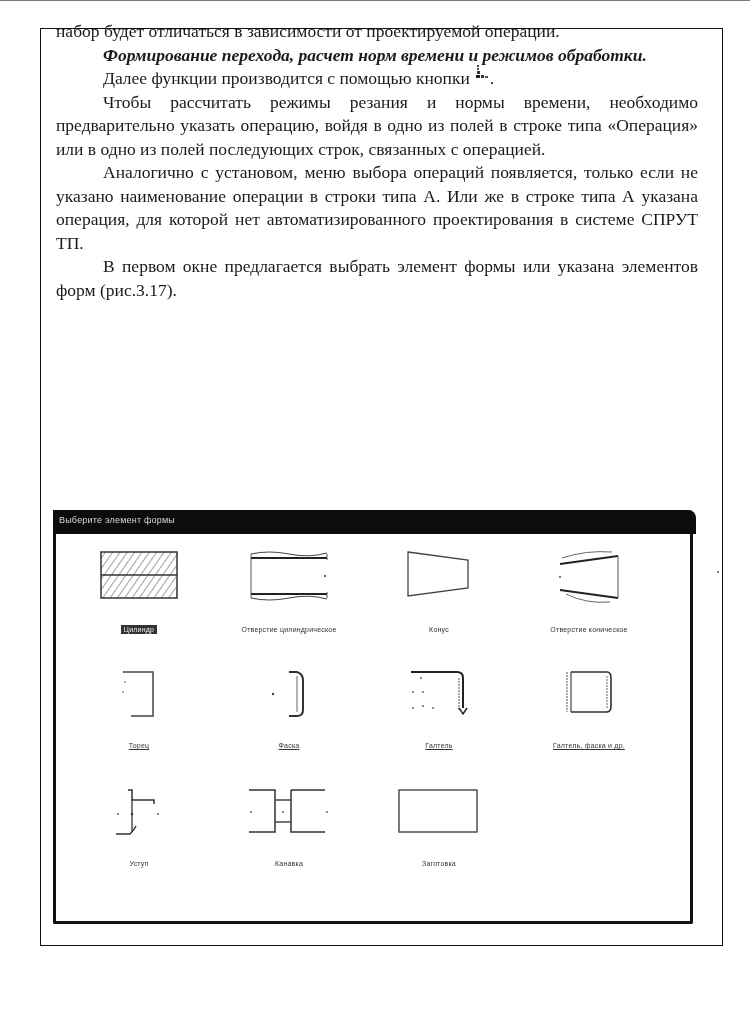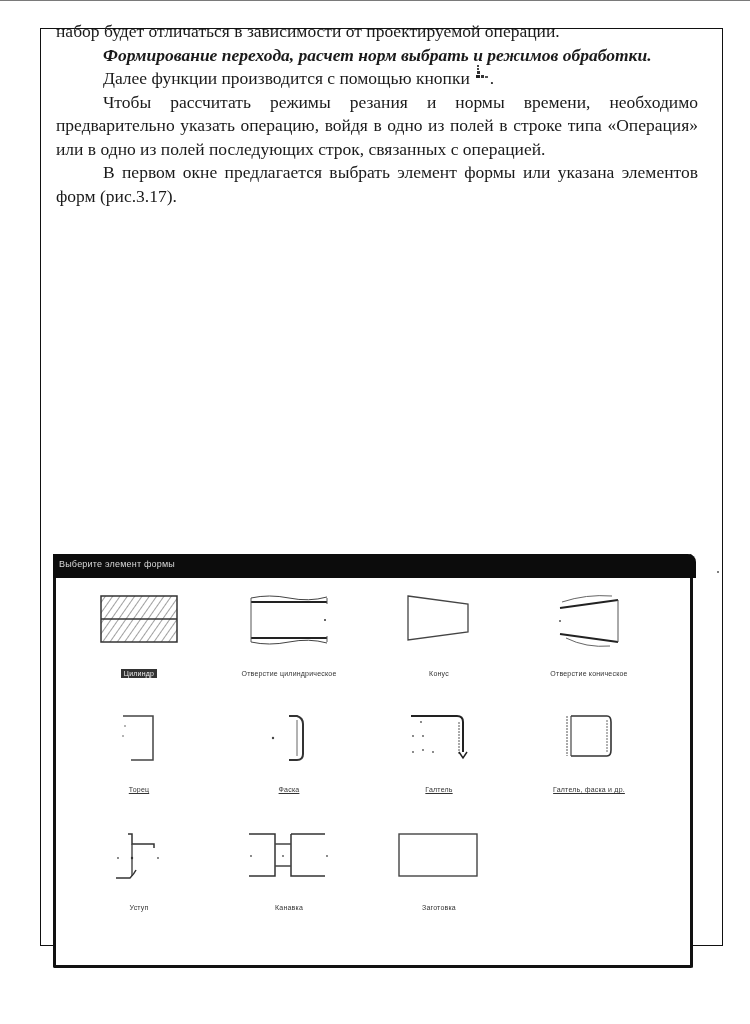--- a/index.html
+++ b/index.html
@@ -5,48 +5,49 @@
   html, body { margin:0; padding:0; background:#ffffff; }
   body { width:750px; height:1024px; position:relative; overflow:hidden; font-family:"Liberation Serif", serif; color:#1a1a1a; }
   .top-rule { position:absolute; left:0; top:0; width:750px; height:1px; background:#7a7a7a; }
   .page-frame { position:absolute; left:40px; top:28px; width:683px; height:918px; border:1.5px solid #111; box-sizing:border-box; }
   .text-block { position:absolute; left:56px; top:20px; width:642px; font-size:17.5px; line-height:23.5px; text-align:justify; }
   .text-block p { margin:0; }
   .indent { text-indent:47px; }
   .heading { font-weight:bold; font-style:italic; text-indent:47px; }
   .btn-icon { display:inline-block; width:14px; height:16px; vertical-align:top; position:relative; margin-left:6px; }
   .btn-icon svg { position:absolute; left:0; top:-2px; }
-  .figure { position:absolute; left:53px; top:510px; width:640px; height:414px; border:3px solid #111; border-top:none; border-radius:0 4px 2px 2px; box-sizing:border-box; background:#fff;margin-top:44px; }
+  .figure { position:absolute; left:53px; top:510px; width:640px; height:414px; border:3px solid #111; border-top:none; border-radius:0 4px 2px 2px; box-sizing:border-box; background:#fff; }
   .titlebar { position:absolute; left:-3px; top:0; width:643px; height:24px; background:#0c0c0c; border-radius:0 8px 0 0; }
   .titlebar span { position:absolute; left:6px; top:5px; font-family:"Liberation Sans", sans-serif; font-size:9px; color:#d8d8d8; letter-spacing:0.2px; }
   .cell { position:absolute; width:150px; text-align:center; }
   .cell svg { display:block; margin:0 auto; }
   .cell .lbl { display:inline-block; font-family:"Liberation Sans", sans-serif; font-size:7px; color:#333; margin-top:0; letter-spacing:0.2px; }
   .cell .lbl.ul { text-decoration:underline; }
   .cell .lbl.sel { background:#333; color:#eee; padding:1px 3px; }
   .speck { position:absolute; width:2px; height:2px; background:#555; border-radius:1px; }
 </style>
 </head>
 <body>
 
 <div class="top-rule"></div>
 <div class="page-frame"></div>
 
 <div class="text-block">
   <p>набор будет отличаться в зависимости от проектируемой операции.</p>
-  <p class="heading">Формирование перехода, расчет норм выбрать и режимов обработки.</p>
+  <p class="heading">Формирование перехода, расчет норм времени и режимов обработки.</p>
   <p class="indent"><span>Далее функции производится с помощью кнопки</span><span class="btn-icon"><svg width="14" height="18" viewBox="0 0 14 18">
           <rect x="1" y="0" width="2" height="2" fill="#444"></rect>
           <rect x="1" y="3" width="2" height="2" fill="#444"></rect>
           <rect x="1" y="6" width="3" height="3" fill="#333"></rect>
           <rect x="0" y="10" width="4" height="3" fill="#222"></rect>
           <rect x="5" y="10" width="3" height="3" fill="#333"></rect>
           <rect x="9" y="11" width="3" height="2" fill="#555"></rect>
         </svg></span><span>.</span></p>
   <p class="indent">Чтобы рассчитать режимы резания и нормы времени, необходимо предварительно указать операцию, войдя в одно из полей в строке типа «Операция» или в одно из полей последующих строк, связанных с операцией.</p>
+  <p class="indent">Аналогично с установом, меню выбора операций появляется, только если не указано наименование операции в строки типа А. Или же в строке типа А указана операция, для которой нет автоматизированного проектирования в системе СПРУТ ТП.</p>
   <p class="indent">В первом окне предлагается выбрать элемент формы или указана элементов форм (рис.3.17).</p>
 </div>
 
 <div class="figure">
   <div class="titlebar">
     <span>Выберите элемент формы</span>
   </div>
 
   <div class="cell" style="left:8px; top:40px;">
     <svg width="80" height="50" viewBox="0 0 80 50">

